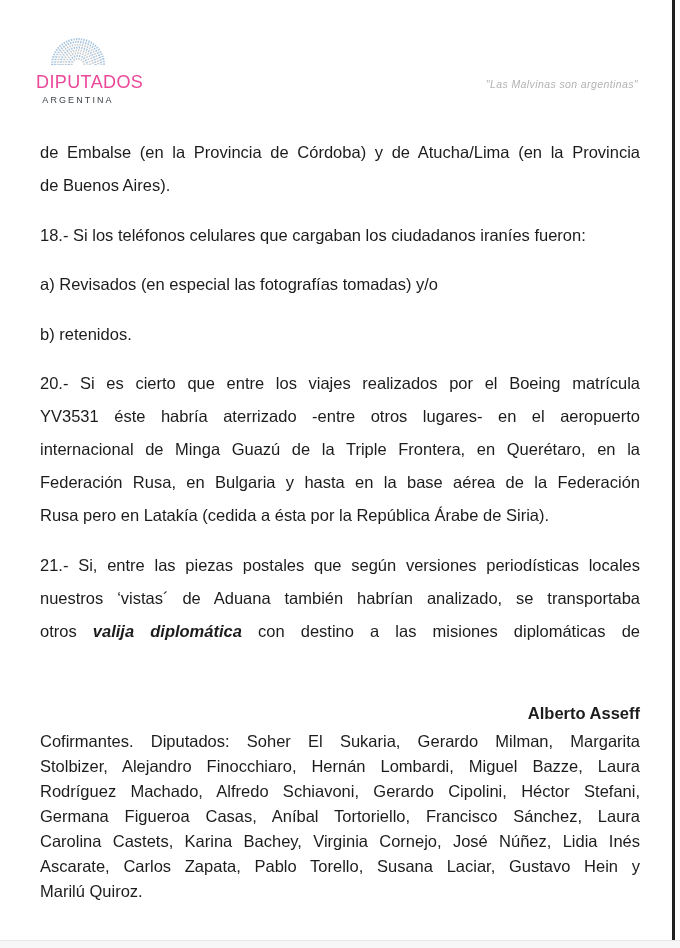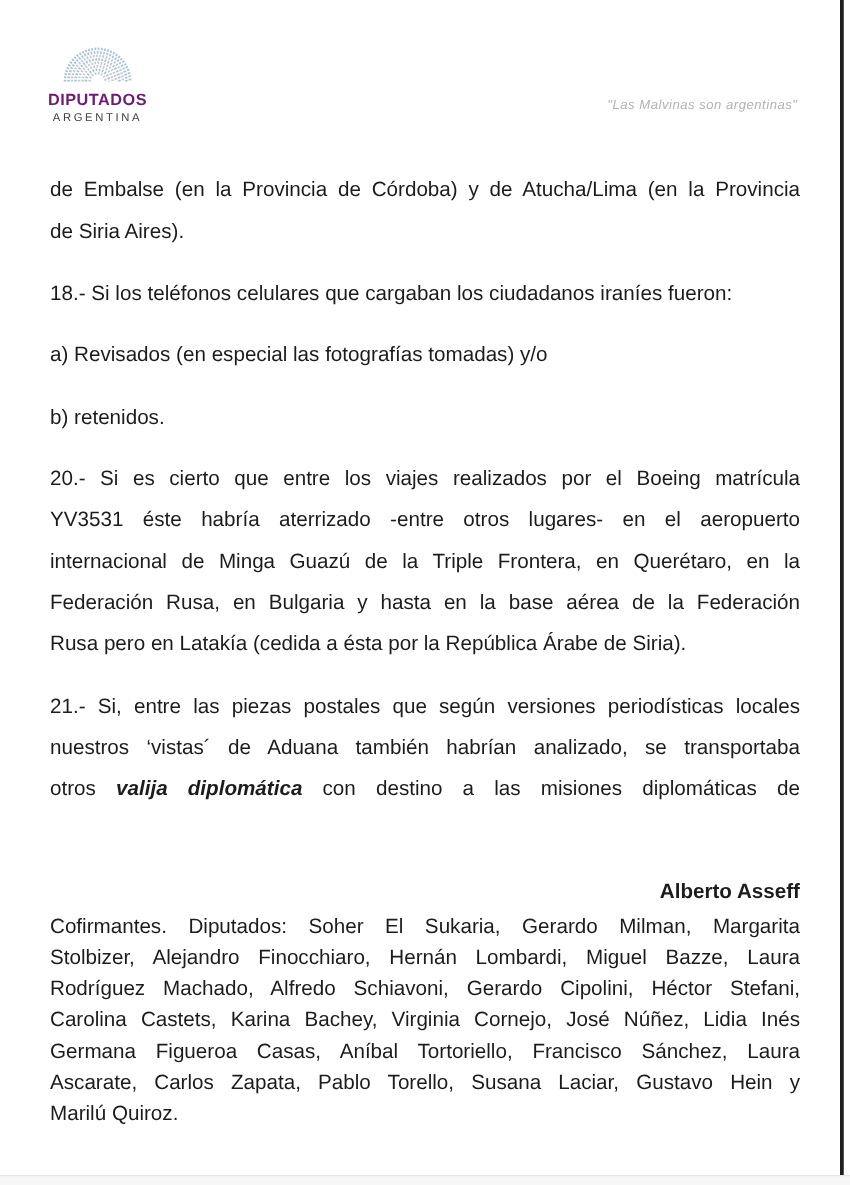--- a/index.html
+++ b/index.html
@@ -3,21 +3,21 @@
 <meta charset="utf-8">
 <style>
   html,body { margin:0; padding:0; background:#ffffff; }
   .page {
     position:relative; width:680px; height:948px; background:#ffffff;
     font-family:"Liberation Sans", sans-serif; color:#1c1c1c; overflow:hidden;
   }
   
   .logo { position:absolute; left:36px; top:36px; width:84px; text-align:center; }
   .logo svg { display:block; margin:0 auto; }
-  .logo-title { font-size:13px; font-weight:bold; letter-spacing:0.4px; color:#701a75; margin-top:5px; }
+  .logo-title { font-size:18px; font-weight:normal; letter-spacing:0.4px; color:#ec4899; margin-top:5px; }
   .logo-sub { font-size:9px; font-weight:normal; letter-spacing:2.1px; color:#3d4247; margin-top:2px; }
   .motto { position:absolute; right:42px; top:78px; font-style:italic; font-size:10.5px;
            color:#b2b2b2; letter-spacing:0.4px; }
   
   .doc-body { position:absolute; left:40px; right:40px; top:127px; font-size:16.5px; line-height:33px; }
   .para { margin:0 0 9px 0; }
   .ln { text-align:left; white-space:nowrap; }
   .j  { text-align:justify; text-align-last:justify; white-space:normal; }
   .bi { font-weight:bold; font-style:italic; }
   
@@ -49,21 +49,21 @@
       <div class="logo-sub">ARGENTINA</div>
     </div>
     <div class="motto">"Las Malvinas son argentinas"</div>
   </header>
 
   <main class="doc-body">
 
     <p class="para">
       </p>
       <div class="ln j">de Embalse (en la Provincia de Córdoba) y de Atucha/Lima (en la Provincia</div>
-      <div class="ln">de Siria Aires).</div>
+      <div class="ln">de Buenos Aires).</div>
     <p></p>
 
     <p class="para">
       </p>
       <div class="ln">18.- Si los teléfonos celulares que cargaban los ciudadanos iraníes fueron:</div>
     <p></p>
 
     <p class="para">
       </p>
       <div class="ln">a) Revisados (en especial las fotografías tomadas) y/o</div>
@@ -91,22 +91,22 @@
     <p></p>
 
     <div class="signature">
       <div>Alberto Asseff</div>
     </div>
 
     <div class="cosigners">
       <div class="ln j">Cofirmantes. Diputados: Soher El Sukaria, Gerardo Milman, Margarita</div>
       <div class="ln j">Stolbizer, Alejandro Finocchiaro, Hernán Lombardi, Miguel Bazze, Laura</div>
       <div class="ln j">Rodríguez Machado, Alfredo Schiavoni, Gerardo Cipolini, Héctor Stefani,</div>
+      <div class="ln j">Germana Figueroa Casas, Aníbal Tortoriello, Francisco Sánchez, Laura</div>
       <div class="ln j">Carolina Castets, Karina Bachey, Virginia Cornejo, José Núñez, Lidia Inés</div>
-      <div class="ln j">Germana Figueroa Casas, Aníbal Tortoriello, Francisco Sánchez, Laura</div>
       <div class="ln j">Ascarate, Carlos Zapata, Pablo Torello, Susana Laciar, Gustavo Hein y</div>
       <div class="ln">Marilú Quiroz.</div>
     </div>
 
   </main>
 
   <div class="edge-right"></div>
   <div class="edge-bottom"></div>
 
 </div>

